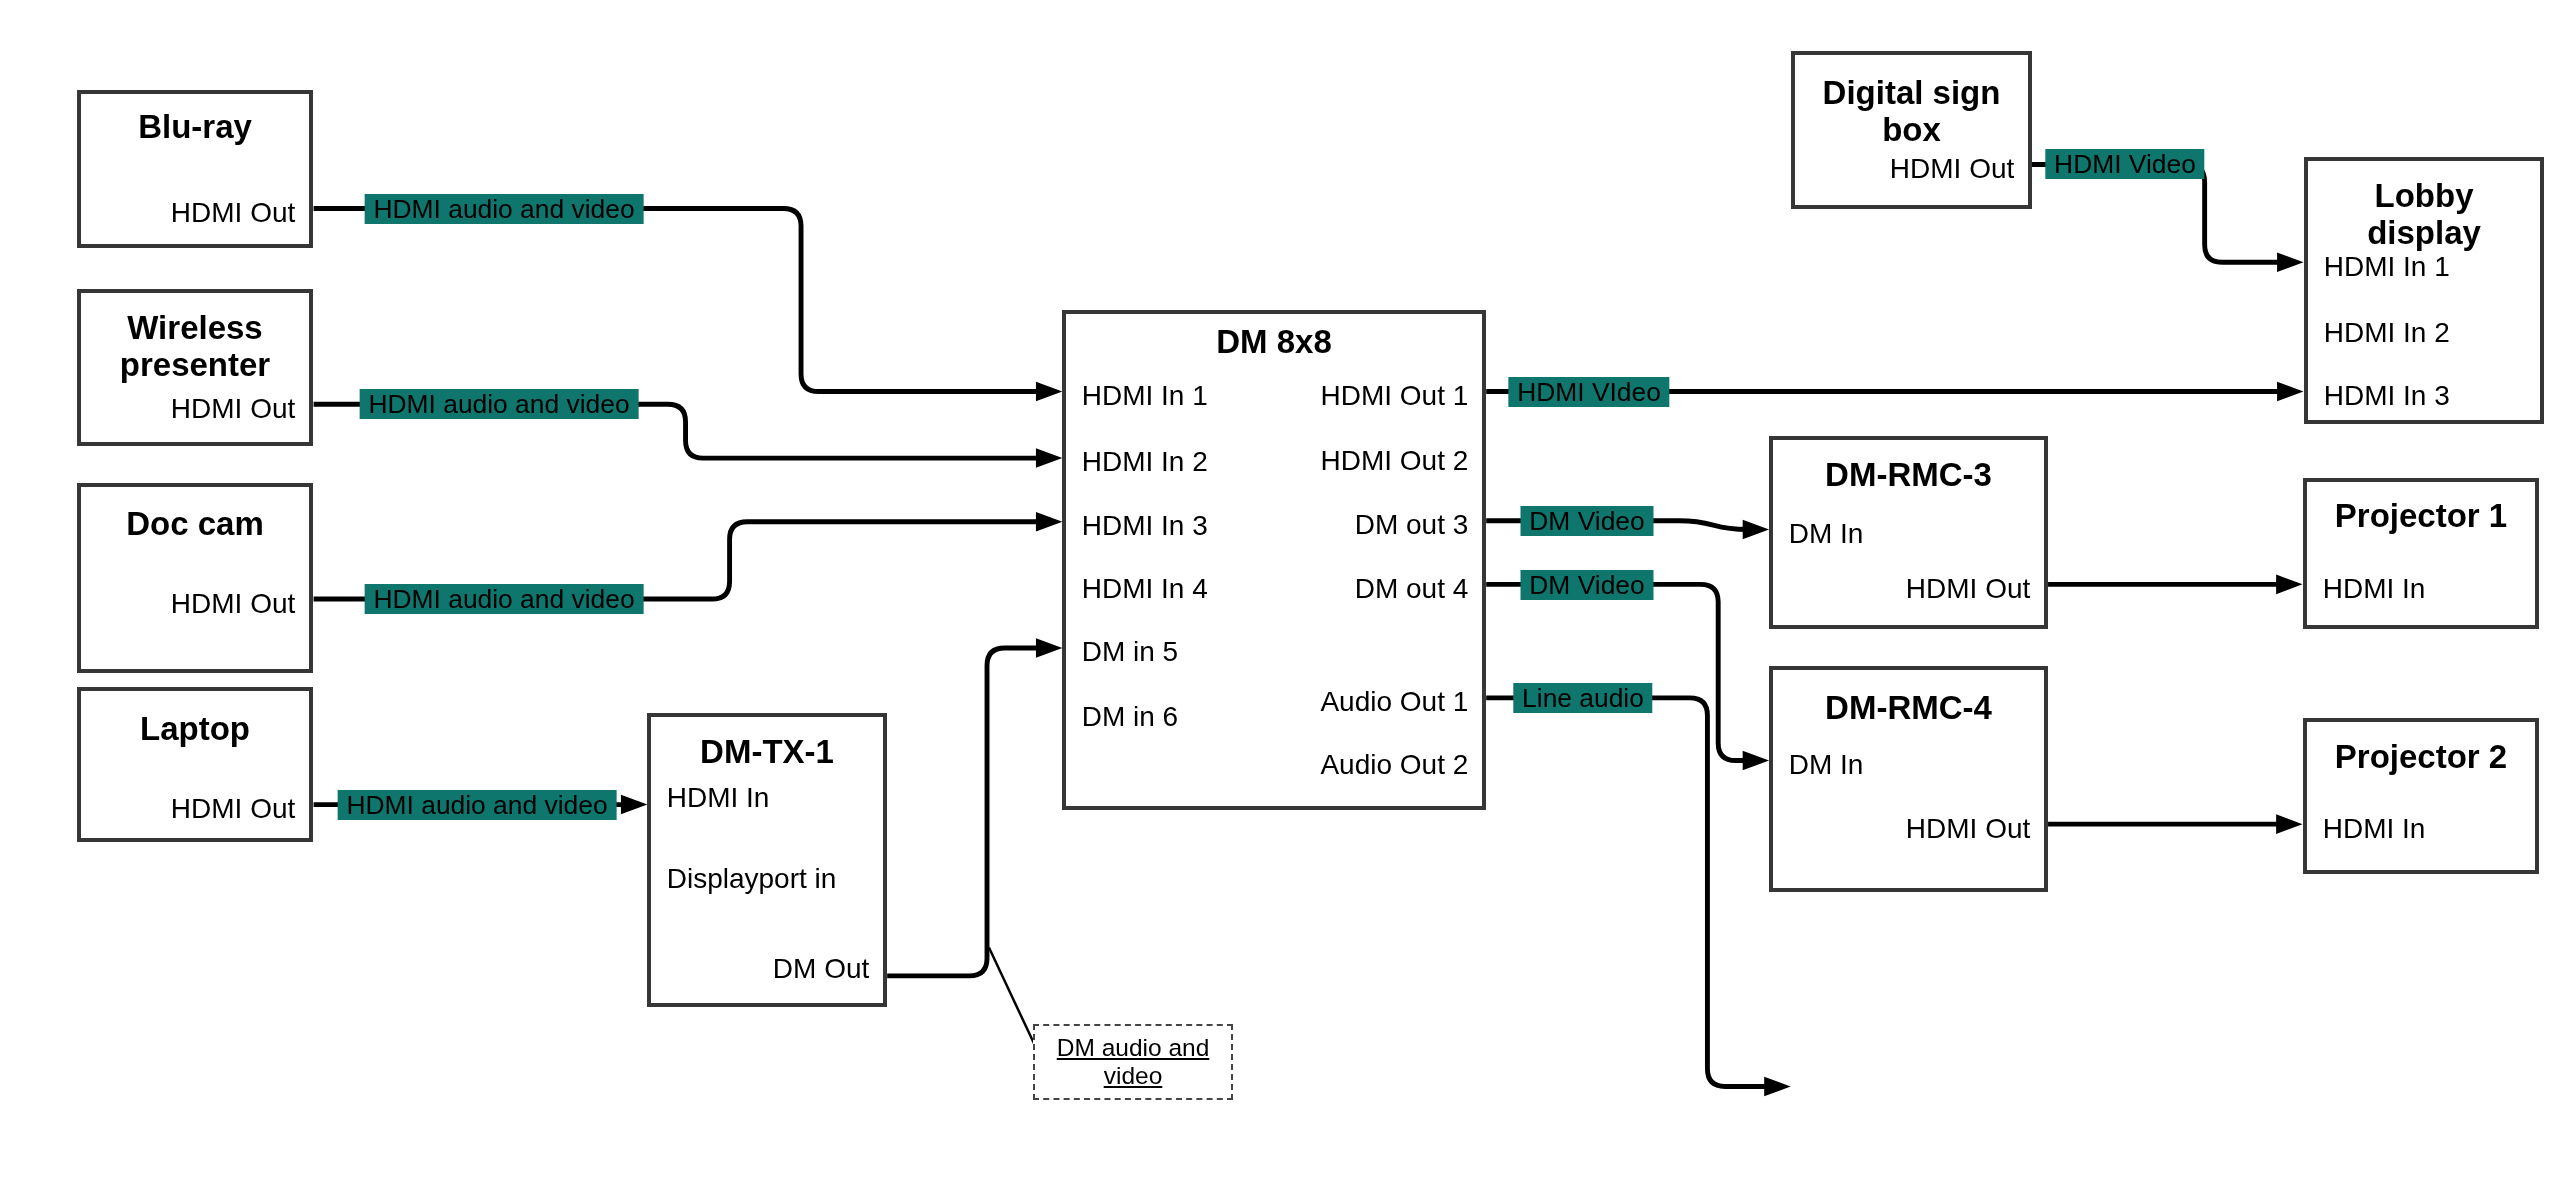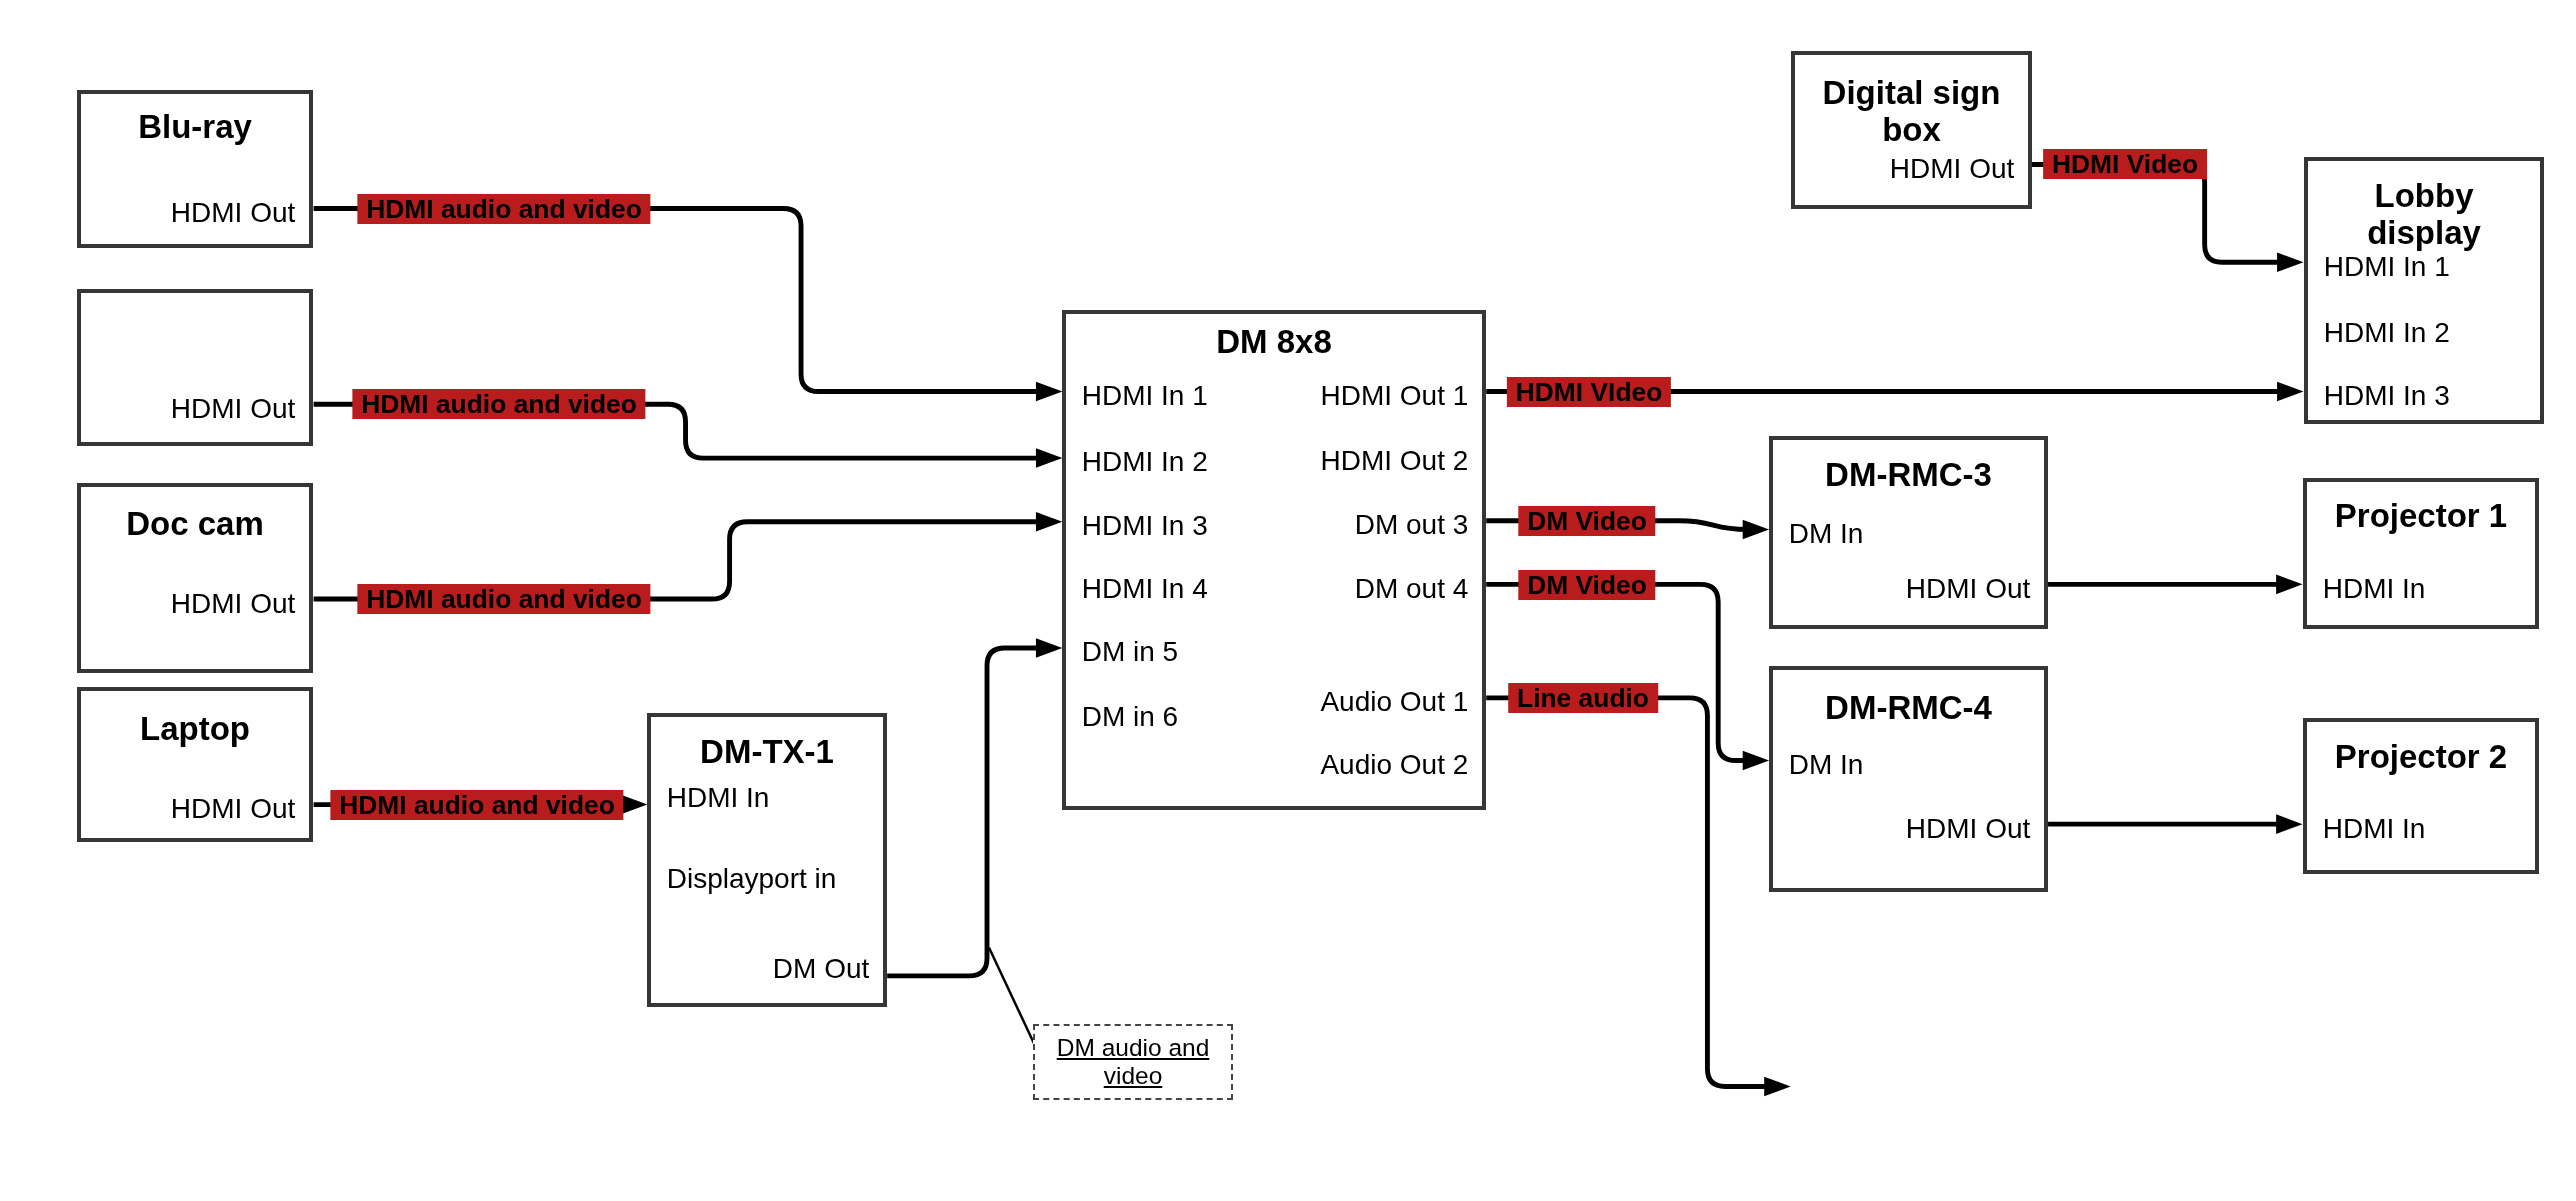--- a/index.html
+++ b/index.html
@@ -28,25 +28,24 @@
   .port{
     position:absolute;
     font-size:28px;line-height:33px;
     white-space:nowrap;
   }
   .pl{left:15.7px;}
   .pr{right:13.7px;text-align:right;}
   .elabel{
     position:absolute;
     transform:translate(-50%,-50%);
-    background:#b91c1c;
+    background:#0f766e;
     padding:0 8.8px;
     font-size:26.4px;line-height:30px;
     white-space:nowrap;
-    font-weight:bold;
   }
   .callout{
     position:absolute;
     border:2.9px dashed #444444;
     background:#ffffff;
     display:flex;align-items:center;justify-content:center;
     text-align:center;
     font-size:24.5px;line-height:28px;
     box-sizing:border-box;
   }
@@ -88,20 +87,21 @@
       <polygon points="2352,842 2325,832 2325,852"></polygon>
     </g>
   </svg>
 
   <div class="node" style="left:77px;top:90px;width:236px;height:158px">
     <div class="title" style="top:13.7px">Blu-ray</div>
     <div class="port pr" style="top:102px">HDMI Out</div>
   </div>
 
   <div class="node" style="left:77px;top:289px;width:236px;height:157px">
+    <div class="title" style="top:15.7px">Wireless presenter</div>
     <div class="port pr" style="top:99px">HDMI Out</div>
   </div>
 
   <div class="node" style="left:77px;top:483px;width:236px;height:190px">
     <div class="title" style="top:17.6px">Doc cam</div>
     <div class="port pr" style="top:100px">HDMI Out</div>
   </div>
 
   <div class="node" style="left:77px;top:687px;width:236px;height:155px">
     <div class="title" style="top:18.6px">Laptop</div>

